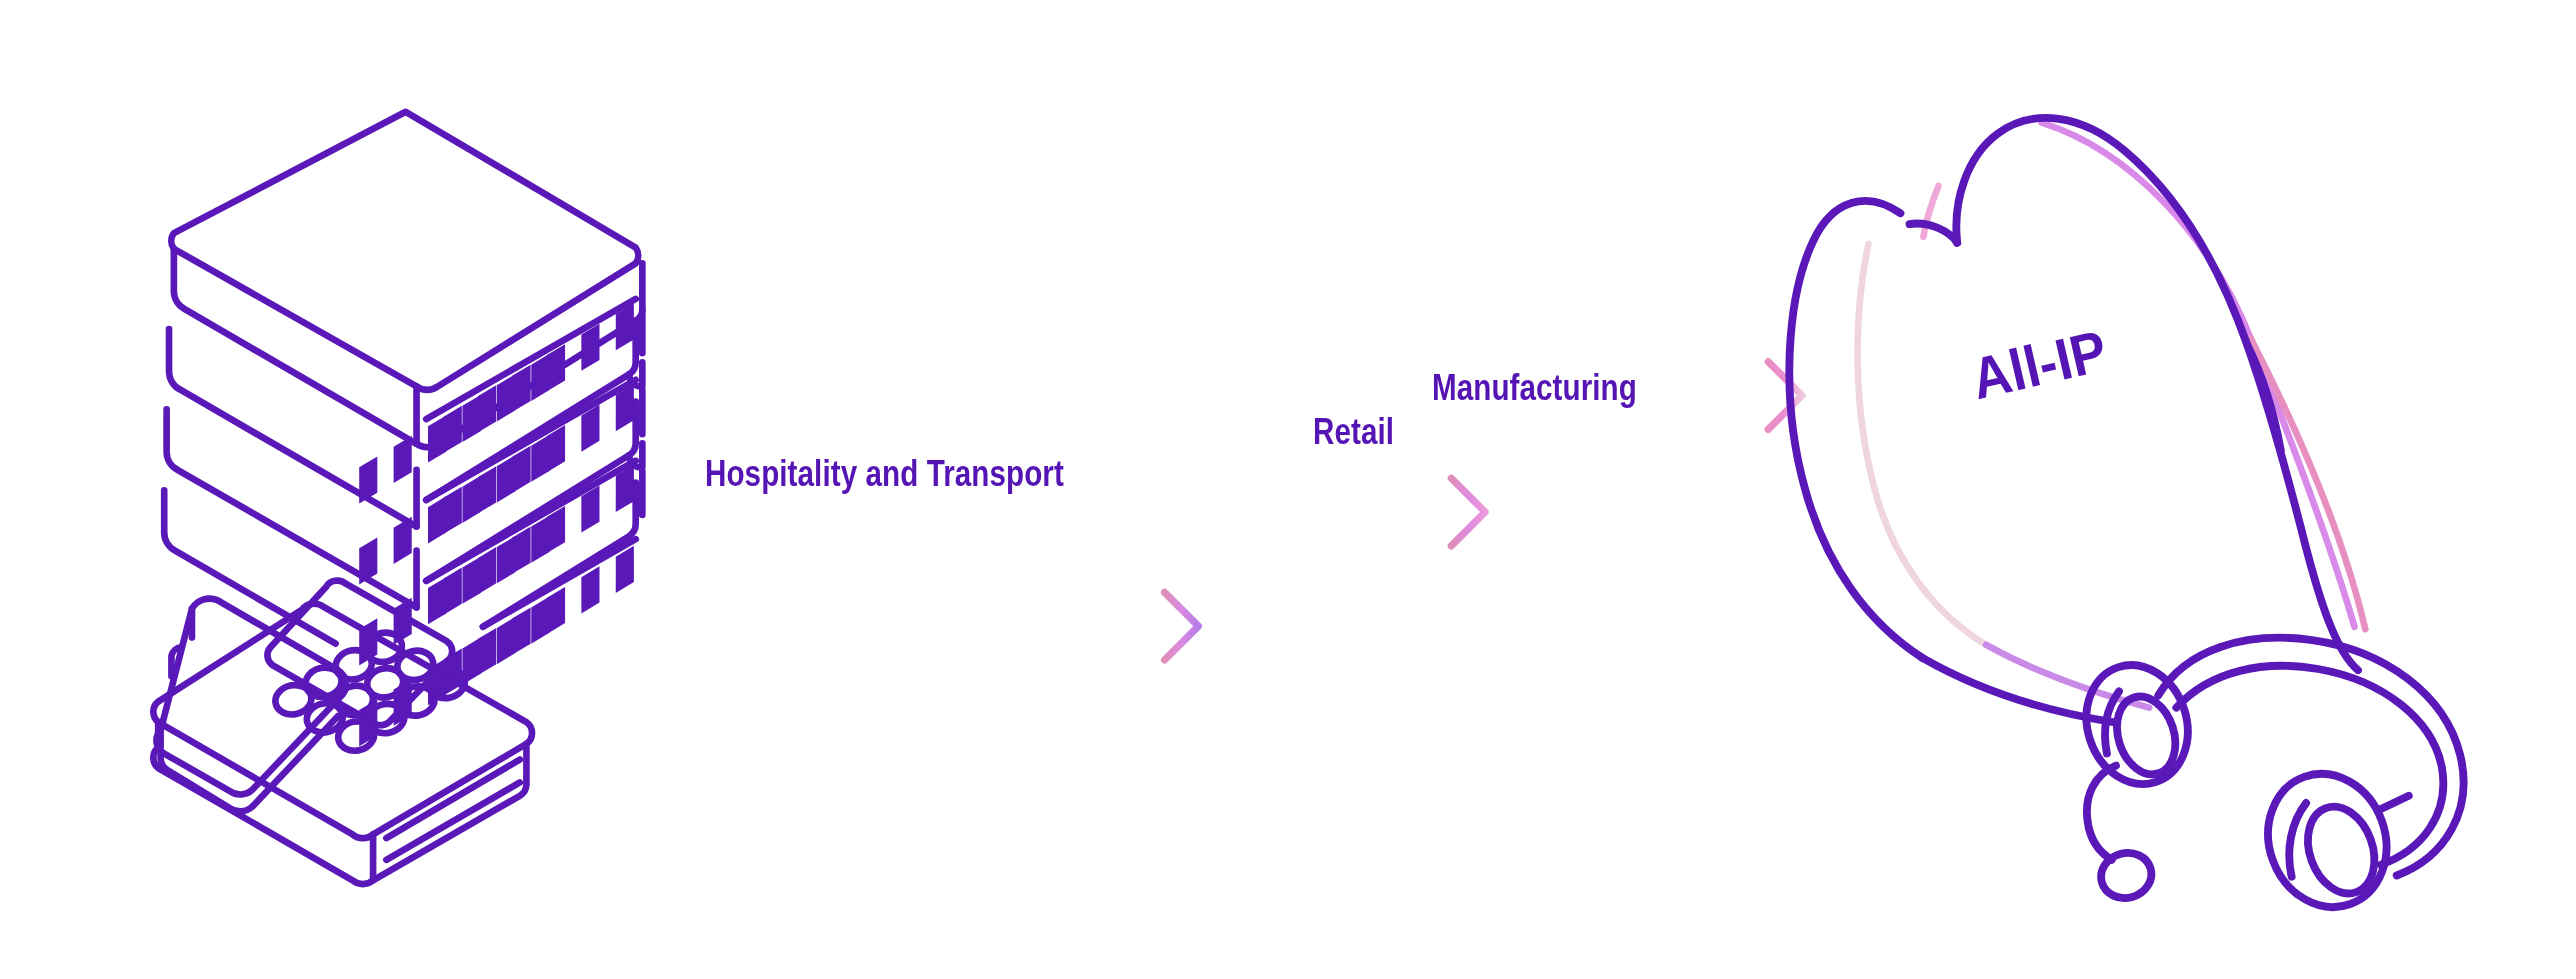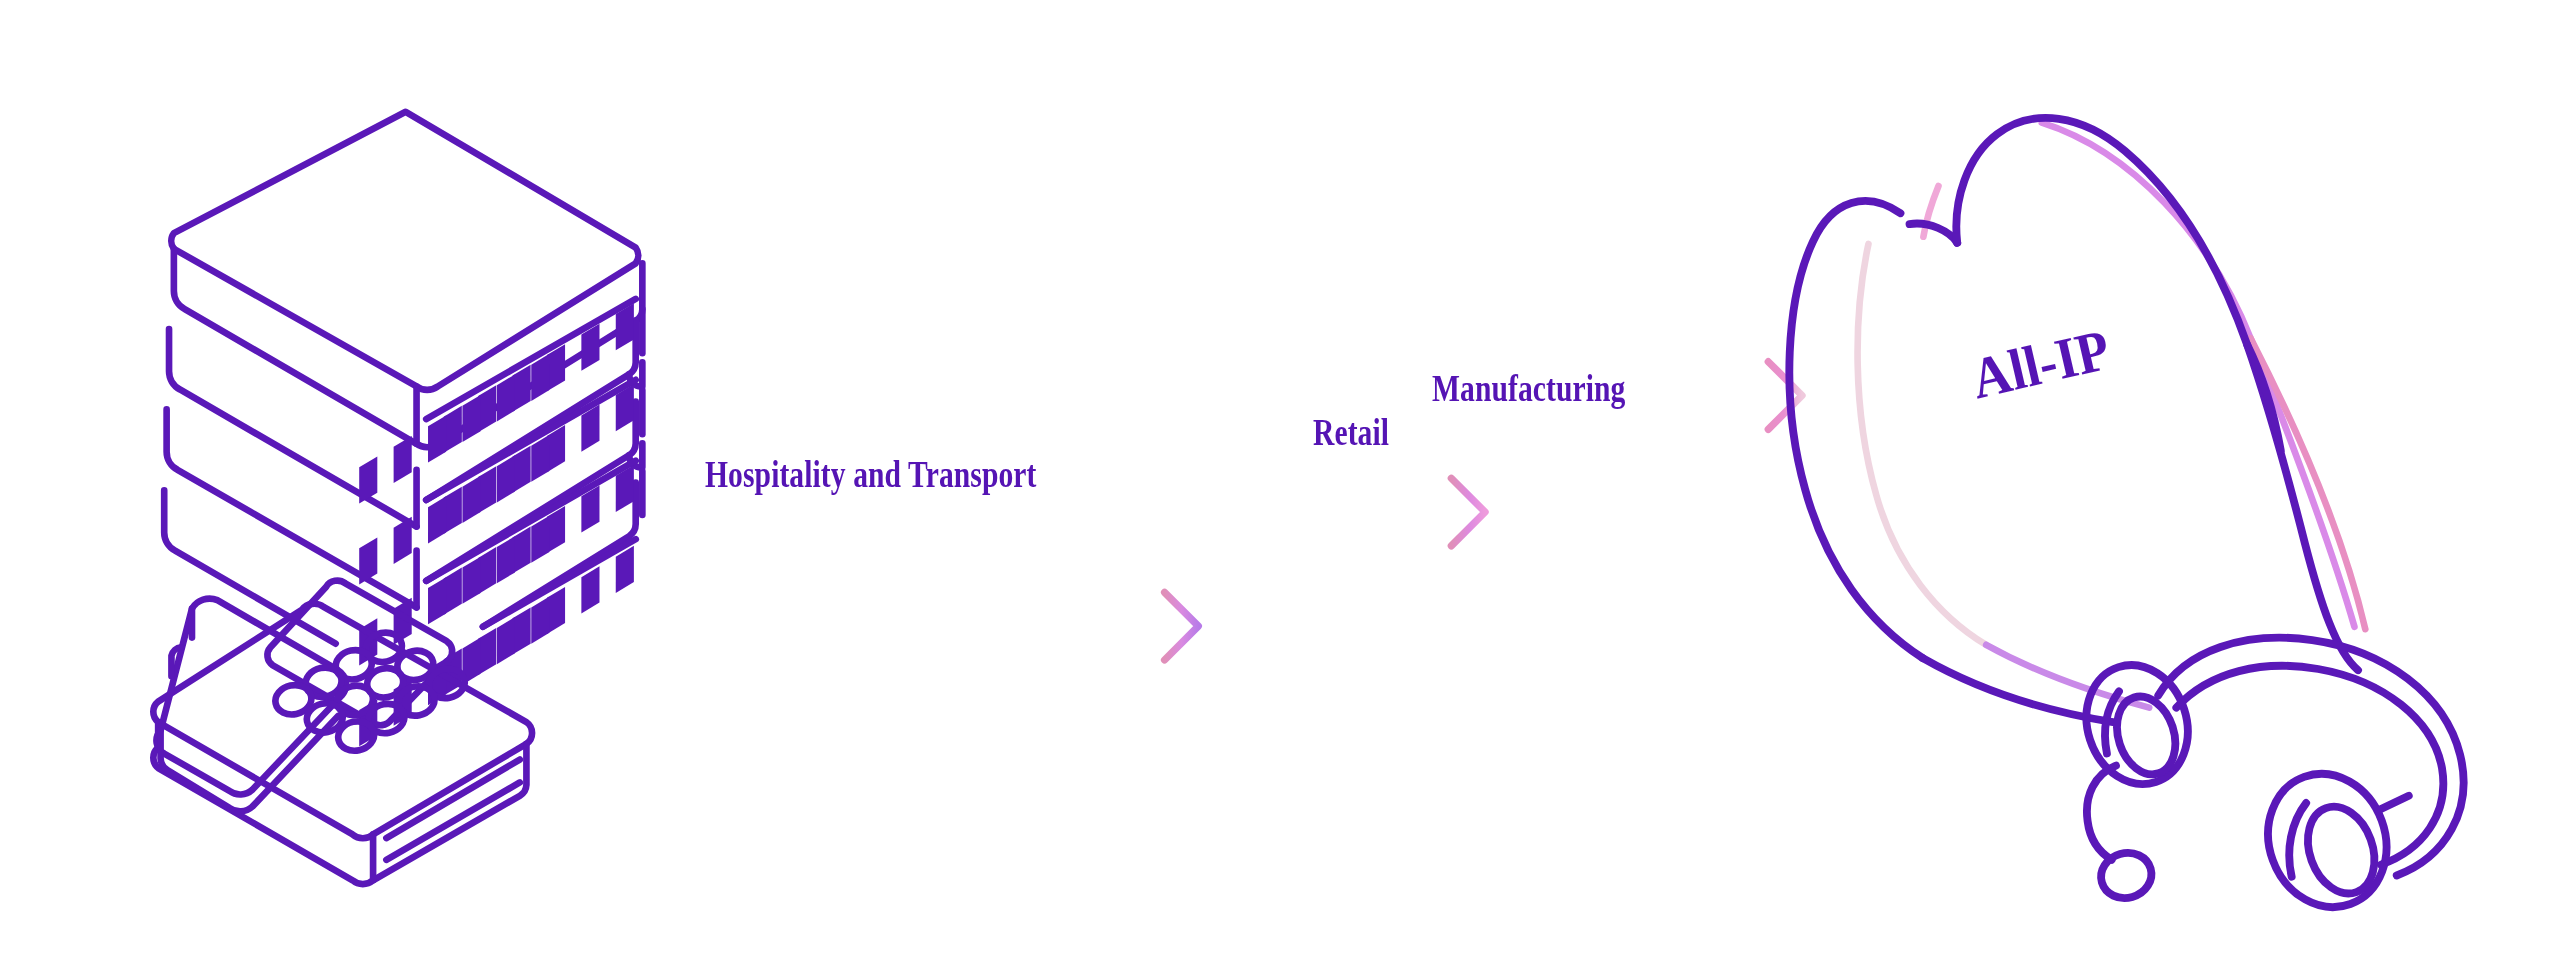--- a/index.html
+++ b/index.html
@@ -1,18 +1,18 @@
 <!DOCTYPE html>
 <html style="font-size:9.7px"><head>
 <meta charset="utf-8">
 <style>
   html,body{margin:0;padding:0;background:#fff;}
   body{width:2576px;height:980px;position:relative;overflow:hidden;
        font-family:"Liberation Sans",sans-serif;}
-  #stage{position:absolute;inset:0;width:2576px;height:776px;font-family:Liberation Serif, serif;}
+  #stage{position:absolute;inset:0;width:2576px;height:776px;}
   .lbl{position:absolute;color:#5514B4;font-weight:700;white-space:nowrap;
        transform:scaleX(.80);transform-origin:left bottom;letter-spacing:0.1px;}
   svg{position:absolute;top:0;left:0;overflow:visible;}
 </style>
 </head>
 <body>
 
 <div id="stage">
 
   <svg id="arrows-svg" width="2576" height="980" viewBox="0 0 4267 1623">

